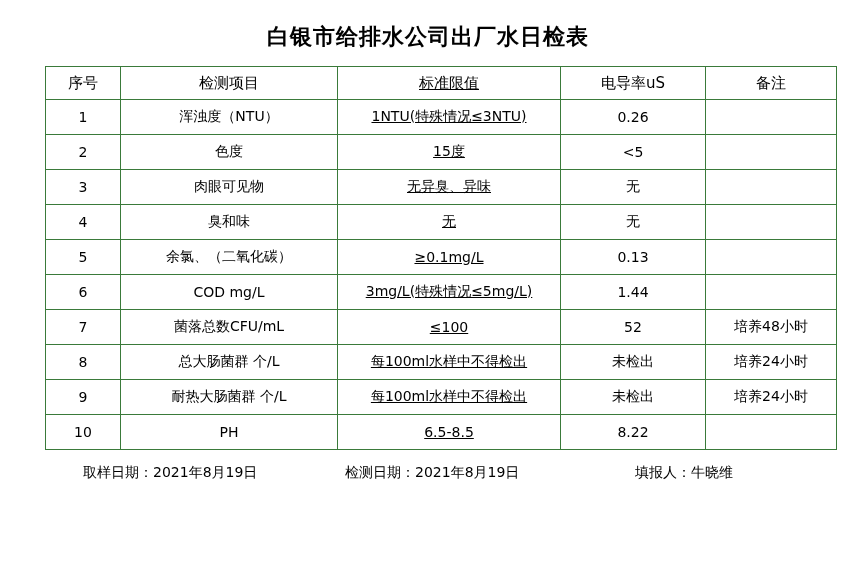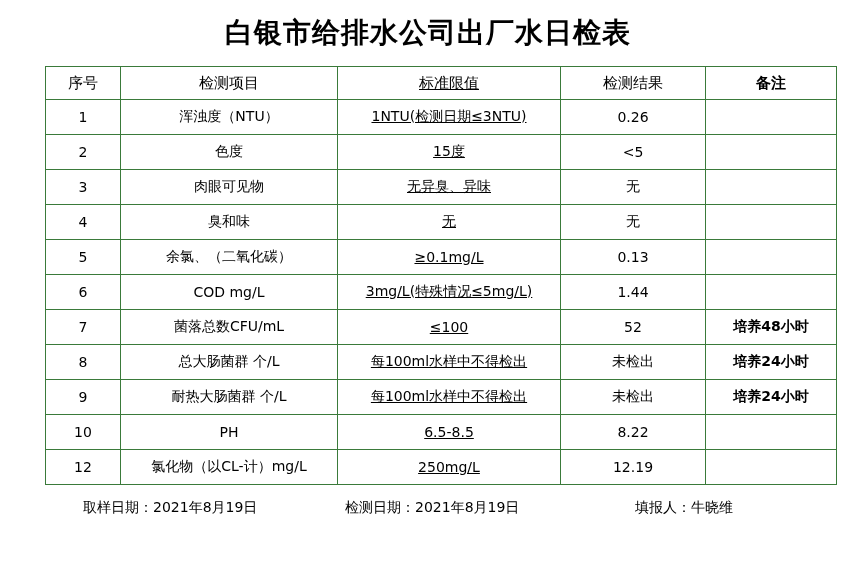--- a/index.html
+++ b/index.html
@@ -15,24 +15,24 @@
     overflow: hidden;
   }
   .page {
     position: relative;
     width: 856px;
     height: 580px;
     box-sizing: border-box;
   }
   .doc-title {
     text-align: center;
-    font-size: 28px;
+    font-size: 22px;
     font-weight: bold;
     letter-spacing: 1px;
-    padding-top: 14px;
+    padding-top: 22px;
     padding-bottom: 14px;
     font-family: "DejaVu Sans", "Liberation Sans", sans-serif;
   }
   .table-wrap {
     padding: 0 45px;
   }
   table.report {
     width: 766px;
     border-collapse: collapse;
     table-layout: fixed;
@@ -50,21 +50,21 @@
     overflow: hidden;
   }
   table.report tr.header-row td {
     font-size: 15px;
     height: 32px;
   }
   .col-no { width: 70px; }
   .col-item { width: 212px; }
   .col-limit { width: 218px; text-decoration: underline; }
   .col-result { width: 140px; }
-  .col-remark { width: 126px; font-weight: bold; }
+  .col-remark { width: 126px; }
 
   .footer {
     display: flex;
     padding: 14px 45px 0 45px;
     font-size: 14px;
     font-family: "DejaVu Sans", "Liberation Sans", sans-serif;
   }
   .footer .f-sample {
     width: 300px;
     text-align: left;
@@ -89,28 +89,28 @@
 
   <div class="doc-title">白银市给排水公司出厂水日检表</div>
 
   <div class="table-wrap">
     <table class="report">
       <tbody>
         <tr class="header-row">
           <td class="col-no">序号</td>
           <td class="col-item">检测项目</td>
           <td class="col-limit">标准限值</td>
-          <td class="col-result">检测结果</td>
+          <td class="col-result">电导率uS</td>
           <td class="col-remark">备注</td>
         </tr>
 
         <tr>
           <td class="col-no">1</td>
           <td class="col-item">浑浊度（NTU）</td>
-          <td class="col-limit">1NTU(检测日期≤3NTU)</td>
+          <td class="col-limit">1NTU(特殊情况≤3NTU)</td>
           <td class="col-result">0.26</td>
           <td class="col-remark"></td>
         </tr>
         <tr>
           <td class="col-no">2</td>
           <td class="col-item">色度</td>
           <td class="col-limit">15度</td>
           <td class="col-result">&lt;5</td>
           <td class="col-remark"></td>
         </tr>
@@ -163,27 +163,20 @@
           <td class="col-result">未检出</td>
           <td class="col-remark">培养24小时</td>
         </tr>
         <tr>
           <td class="col-no">10</td>
           <td class="col-item">PH</td>
           <td class="col-limit">6.5-8.5</td>
           <td class="col-result">8.22</td>
           <td class="col-remark"></td>
         </tr>
-        <tr>
-          <td class="col-no">12</td>
-          <td class="col-item">氯化物（以CL-计）mg/L</td>
-          <td class="col-limit">250mg/L</td>
-          <td class="col-result">12.19</td>
-          <td class="col-remark"></td>
-        </tr>
       </tbody>
     </table>
   </div>
 
   <div class="footer">
     <div class="f-sample">取样日期：2021年8月19日</div>
     <div class="f-test">检测日期：2021年8月19日</div>
     <div class="f-reporter">填报人：牛晓维</div>
   </div>
 

